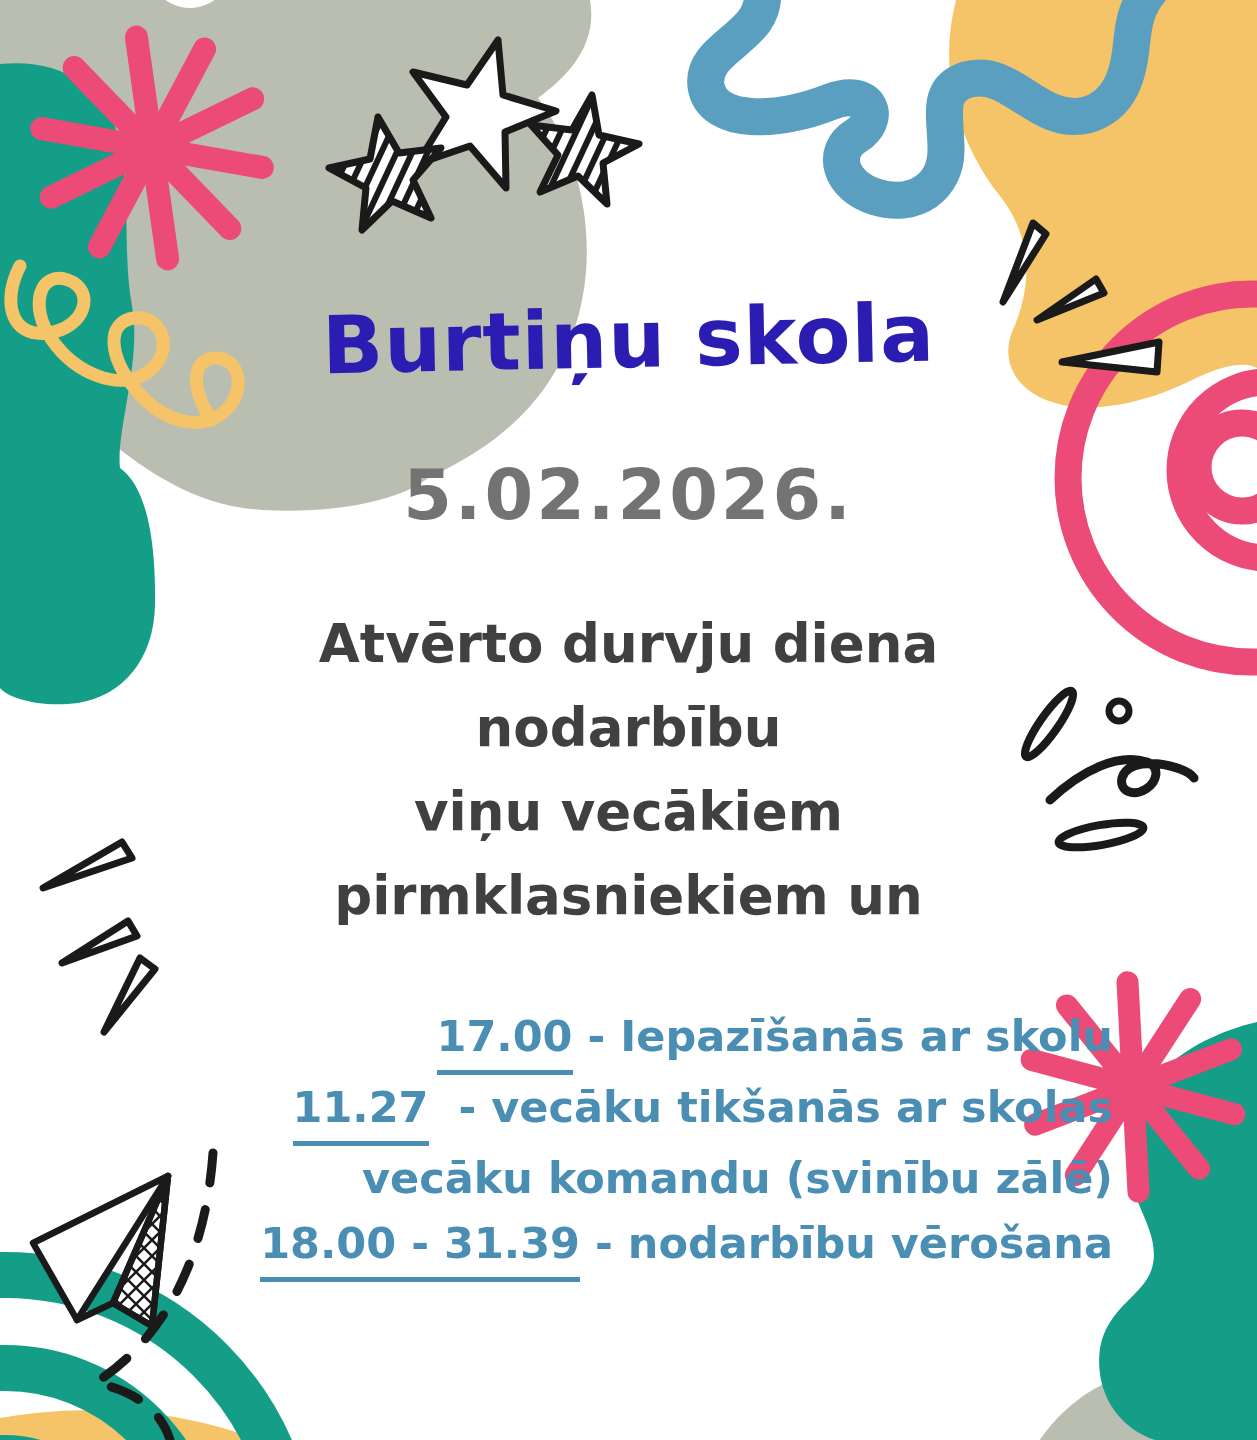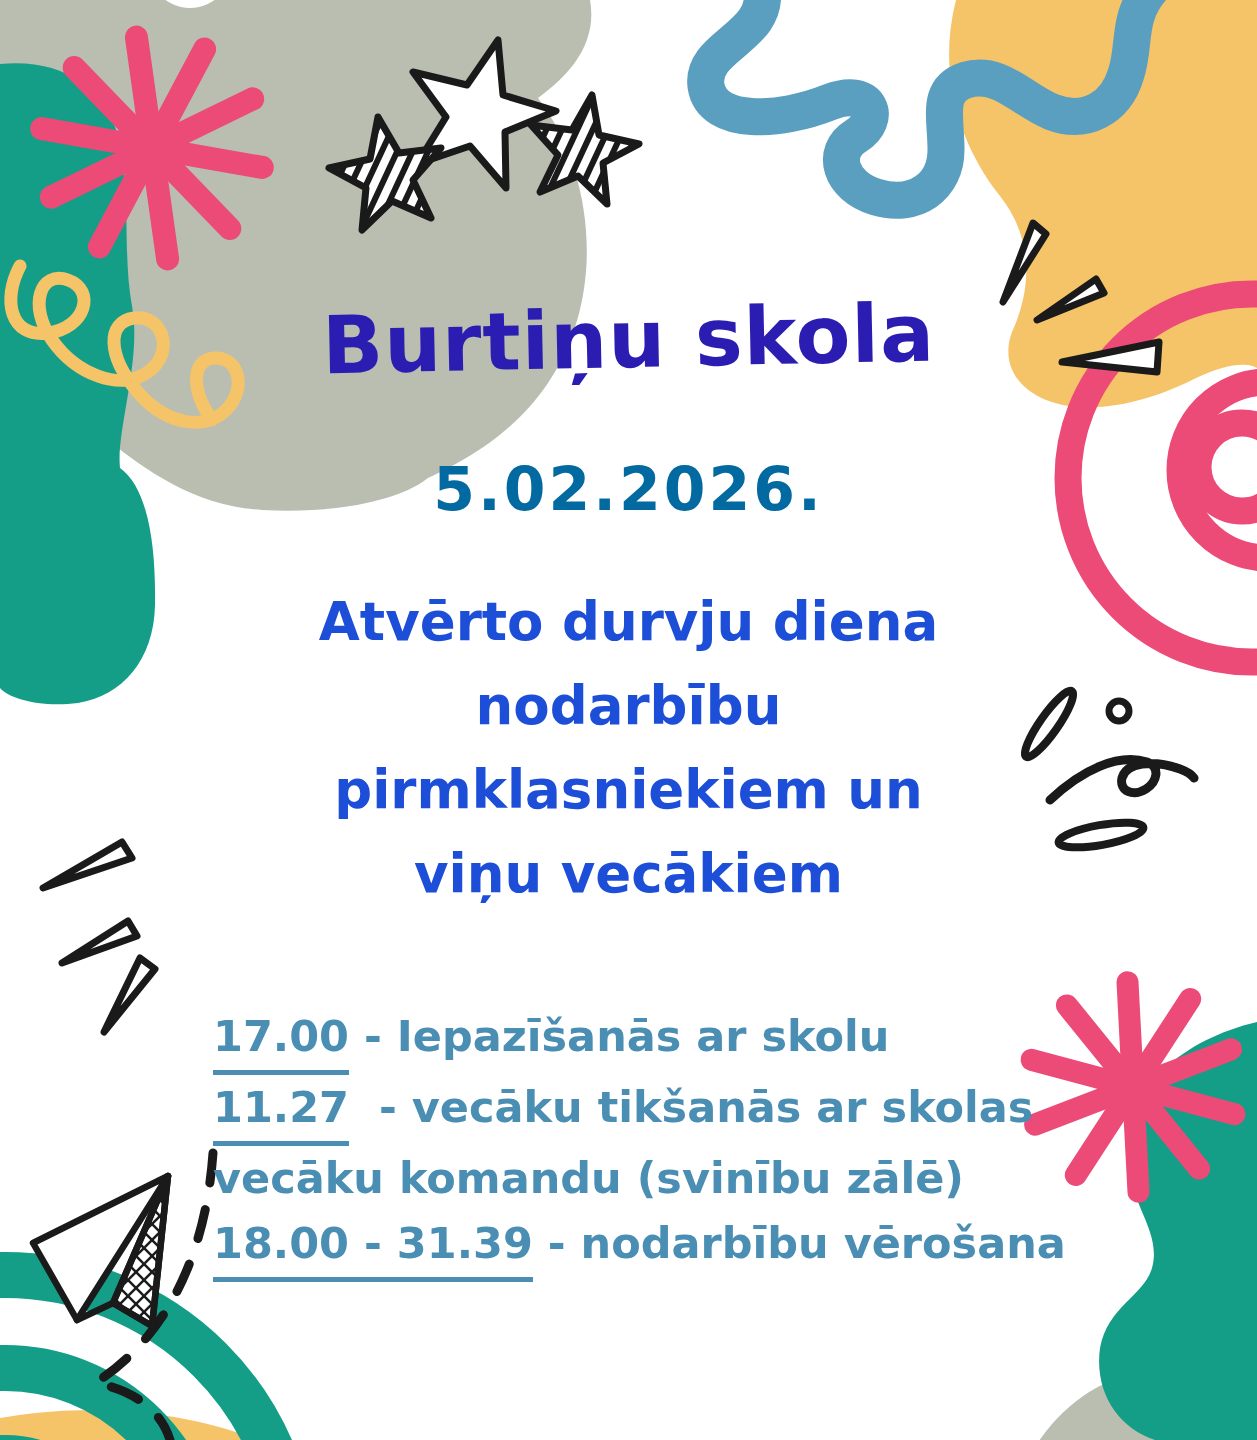--- a/index.html
+++ b/index.html
@@ -14,34 +14,34 @@
   .decor { position:absolute; inset:0; width:1257px; height:1440px; display:block; }
   .txt { position:absolute; left:0; width:100%; text-align:center; }
   .title {
     top:290px;
     font-weight:700; font-size:80px; line-height:1.25;
     color:#2b1db1; letter-spacing:1px;
     transform:rotate(-1.2deg);
   }
   .date {
     top:452px;
-    font-weight:700; font-size:60px; line-height:1.25;
-    color:#0369a1; letter-spacing:3px;
+    font-weight:700; font-size:70px; line-height:1.25;
+    color:#737373; letter-spacing:3px;
   }
   .subtitle {
-    top:580px;
+    top:602px;
     font-weight:700; font-size:53px; line-height:84px;
-    color:#1d4ed8;
+    color:#404040;
   }
   .schedule {
     position:absolute; left:213px; top:1004px; width:900px;
     font-weight:700; font-size:43px; line-height:65px;
     color:#4a8eb4; text-align:left;
   }
-  .sched-line { white-space:nowrap; }
+  .sched-line { white-space:nowrap;text-align:right; }
   .time {
     display:inline-block;
     border-bottom:5px solid currentColor;
     padding-bottom:1px;
     white-space:pre;
   }
   .rest { white-space:pre; }
 </style>
 </head>
 <body>
@@ -155,22 +155,22 @@
     </g>
   </svg>
 
   <div class="txt title">Burtiņu skola</div>
 
   <div class="txt date">5.02.2026.</div>
 
   <div class="txt subtitle">
     <div>Atvērto durvju diena</div>
     <div>nodarbību</div>
+    <div>viņu vecākiem</div>
     <div>pirmklasniekiem un</div>
-    <div>viņu vecākiem</div>
   </div>
 
   <div class="schedule">
     <div class="sched-line"><span class="time">17.00</span><span class="rest"> - Iepazīšanās ar skolu</span></div>
     <div class="sched-line"><span class="time">11.27</span><span class="rest">  - vecāku tikšanās ar skolas</span></div>
     <div class="sched-line"><span class="time"></span><span class="rest">vecāku komandu (svinību zālē)</span></div>
     <div class="sched-line"><span class="time">18.00 - 31.39</span><span class="rest"> - nodarbību vērošana</span></div>
   </div>
 
 </div>

